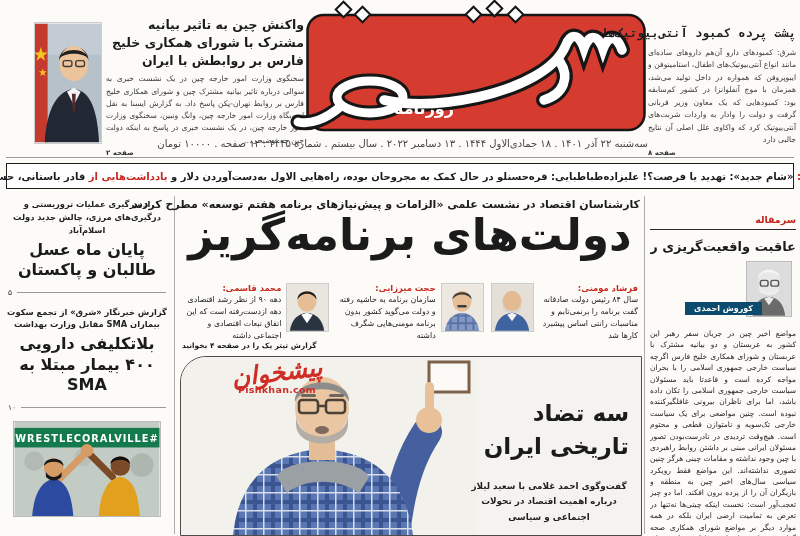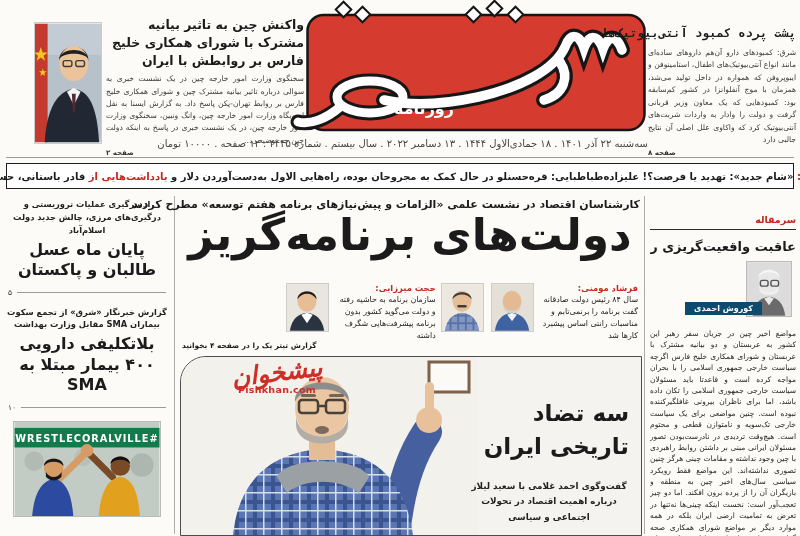--- a/index.html
+++ b/index.html
@@ -226,32 +226,36 @@
             </pattern>
           </defs>
           <rect width="43" height="49" fill="#ece8e0"></rect>
           <ellipse cx="21" cy="18" rx="10" ry="11" fill="#e6bd95"></ellipse>
           <path d="M11,16 C11,6 31,6 31,16 C27,9 15,9 11,16 Z" fill="#3c3c3c"></path>
           <rect x="16" y="22" width="10" height="2.4" rx="1.2" fill="#3c3c3c"></rect>
           <path d="M3,49 C5,36 12,31 21,30 C30,31 37,36 39,49 Z" fill="url(#plsm)"></path>
         </svg>
         <div class="qtext">
           <div class="qname">حجت میرزایی:</div>
-          <div class="qbody">سازمان برنامه به حاشیه رفته و دولت می‌گوید کشور بدون برنامه پیشرفت‌هایی شگرف داشته</div>
+          <div class="qbody">سازمان برنامه به حاشیه رفته و دولت می‌گوید کشور بدون برنامه مومنی‌هایی شگرف داشته</div>
         </div>
       </div>
 
       <div class="qunit">
         <svg class="qphoto" viewBox="0 0 43 49" aria-hidden="true">
           <rect width="43" height="49" fill="#e9e5df"></rect>
           <ellipse cx="21" cy="18" rx="10" ry="11" fill="#e6bd95"></ellipse>
           <path d="M11,16 C11,5 31,5 31,16 C27,8 15,8 11,16 Z" fill="#1c1c1c"></path>
           <path d="M3,49 C5,36 12,31 21,30 C30,31 37,36 39,49 Z" fill="#2a3340"></path>
           <polygon points="15,32 21,41 27,32 21,30" fill="#ffffff"></polygon>
         </svg>
+        <div class="qtext">
+          <div class="qname">محمد قاسمی:</div>
+          <div class="qbody">دهه ۹۰ از نظر رشد اقتصادی دهه ازدست‌رفته است که این اتفاق تبعات اقتصادی و اجتماعی داشته</div>
+        </div>
       </div>
 
     </div>
     <div class="lead-note">گزارش تیتر یک را در صفحه ۴ بخوانید</div>
   </div>
 
   <div class="abs interview">
     <svg class="iv-photo" viewBox="0 0 296 179" aria-hidden="true">
       <defs>
         <pattern id="plaid" width="18" height="18" patternUnits="userSpaceOnUse">

